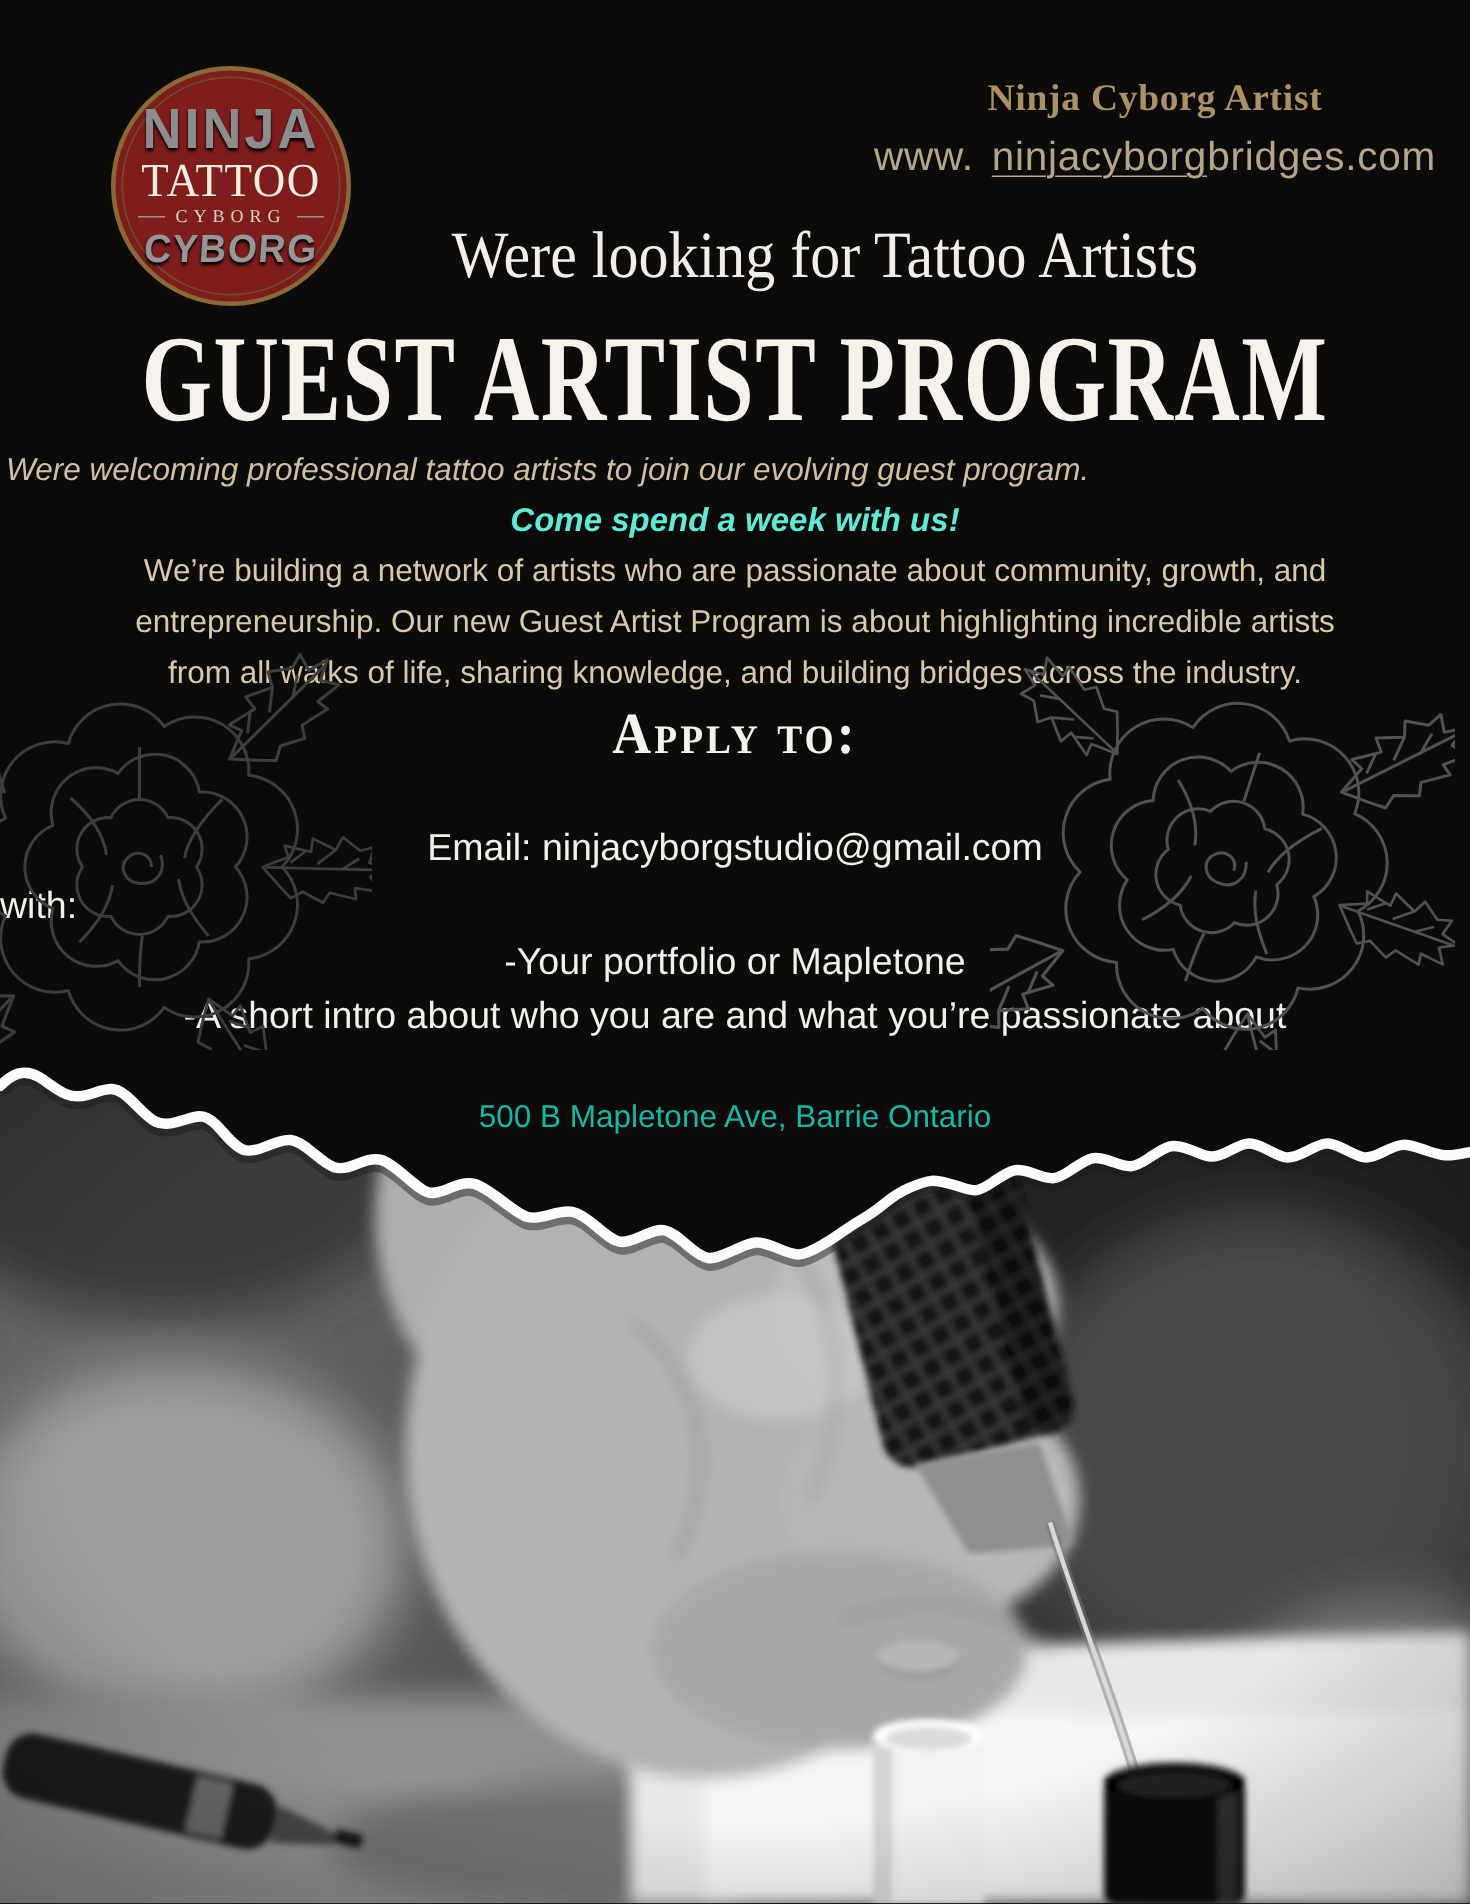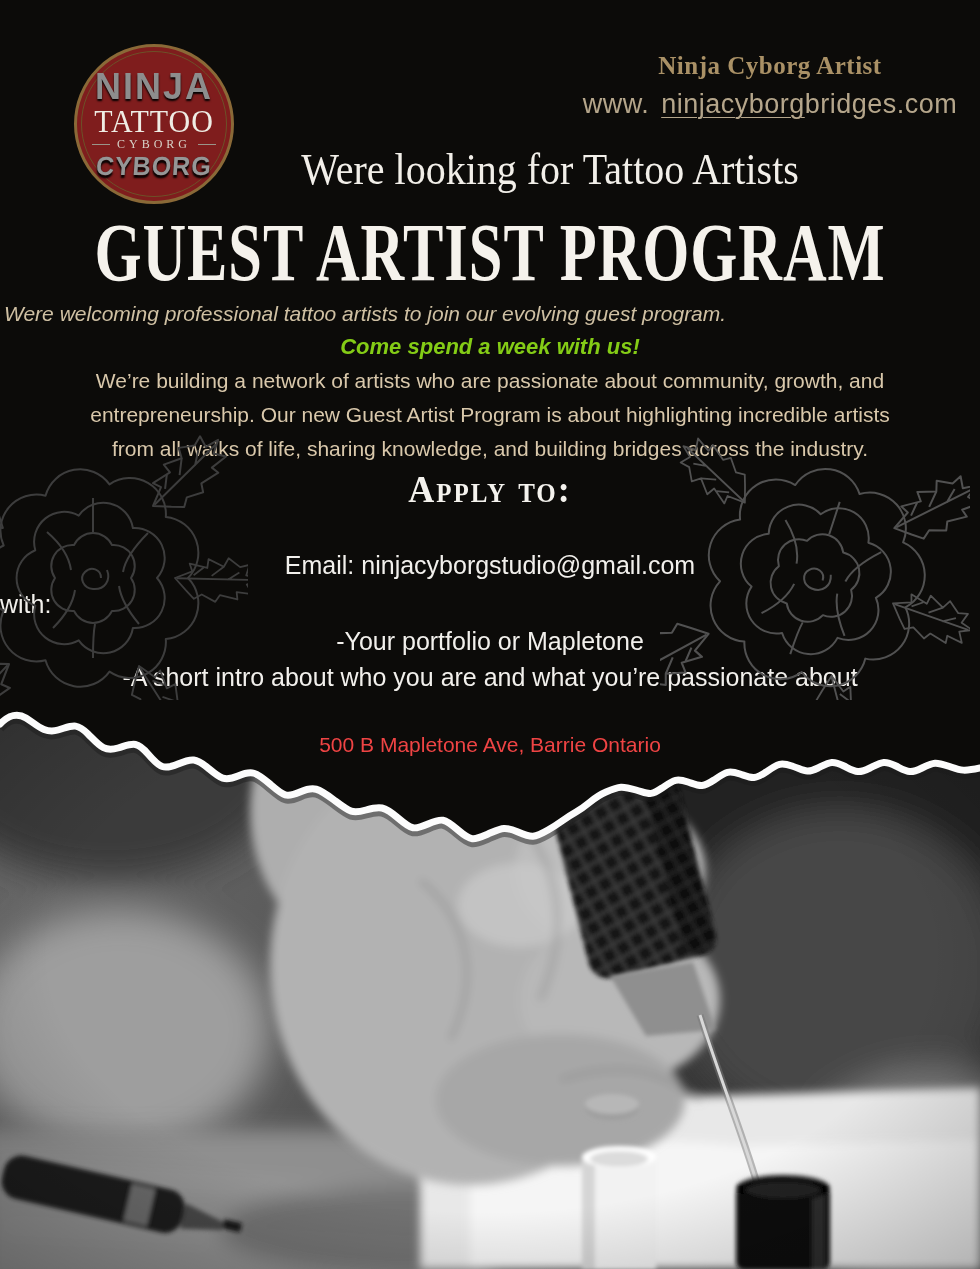--- a/index.html
+++ b/index.html
@@ -29,35 +29,35 @@
 
   
   .kicker{position:absolute;top:146px;left:120px;right:0;text-align:center;
         font-family:"Liberation Serif",serif;font-size:40px;color:#f2efe9;transform:scaleY(1.1);}
   .title{position:absolute;top:206px;left:0;width:100%;text-align:center;
         font-family:"Liberation Serif",serif;font-weight:700;font-size:63px;letter-spacing:1px;
         color:#f5f2ec;transform:scale(0.96,1.3);transform-origin:center top;white-space:nowrap;}
   .intro-italic{position:absolute;top:302px;left:4px;width:100%;text-align:left;
         font-style:italic;font-size:21px;color:#cfc0a3;}
   .intro-bold{position:absolute;top:334px;left:0;width:100%;text-align:center;
-        font-style:italic;font-weight:700;font-size:22px;color:#84cc16;}
+        font-style:italic;font-weight:700;font-size:22px;color:#5eead4;}
   .body-text{position:absolute;top:364px;left:80px;width:820px;text-align:center;
         font-size:21px;line-height:34px;color:#d9c8ab;}
 
   .apply-heading{position:absolute;top:468px;left:0;width:100%;text-align:center;
         font-family:"Liberation Serif",serif;font-weight:700;font-variant:small-caps;
         font-size:36px;letter-spacing:2px;color:#f4f2ed;transform:scaleY(1.08);}
   .email-line{position:absolute;top:515px;left:0;width:100%;text-align:center;
         font-size:25px;color:#f2f0ec;margin-top:36px;}
   .with-label{position:absolute;top:590px;left:0;width:100%;text-align:left;
         font-size:25px;color:#f2f0ec;}
   .req-list{position:absolute;top:623px;left:0;width:100%;text-align:center;
         font-size:25px;line-height:36px;color:#f2f0ec;}
   .address{position:absolute;top:733px;left:0;width:100%;text-align:center;
-        font-size:21px;color:#ef4444;z-index:6;}
+        font-size:21px;color:#14b8a6;z-index:6;}
 
   
   .flower{position:absolute;z-index:1;pointer-events:none;}
   .flower-left{left:-62px;top:428px;}
   .flower-right{left:660px;top:428px;}
   .photo{position:absolute;left:0;top:700px;width:980px;height:569px;z-index:2;}
   .wave{position:absolute;left:0;top:700px;width:980px;height:160px;z-index:5;}
 </style>
 </head>
 <body>

